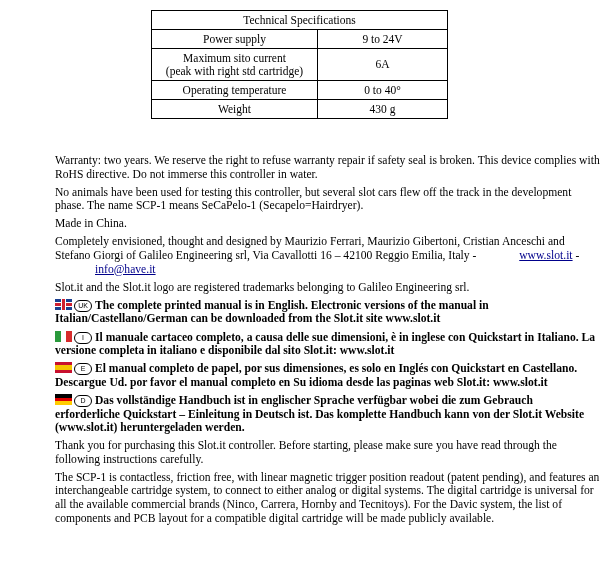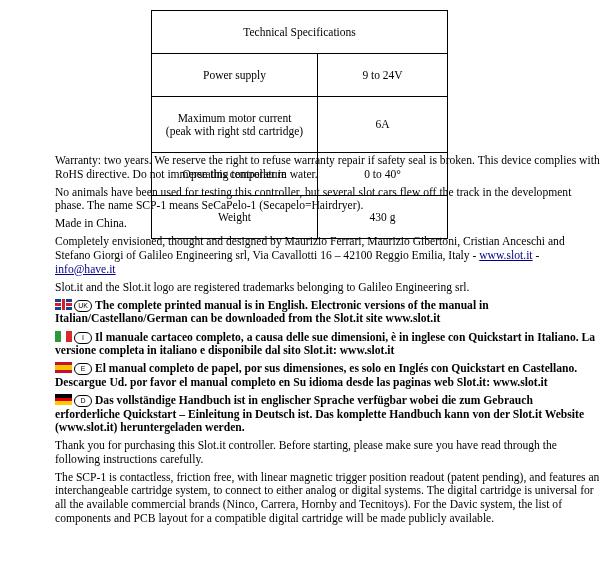--- a/index.html
+++ b/index.html
@@ -10,36 +10,36 @@
   }
   .spec-table {
     position: absolute; left: 151px; top: 10px;
     width: 297px;
     border-collapse: collapse;
     font-size: 11.5px;
   }
   .spec-table td, .spec-table th {
     border: 1px solid #000;
     text-align: center;
-    padding: 12px 4px;
+    padding: 0 4px;
     font-weight: normal;
     line-height: 13px;
   }
   .spec-table th { height: 18px; }
   .spec-table td { height: 18px; font-family: Liberation Serif, serif; }
   .spec-table td.label { width: 157px; }
   .spec-table tr.tall td { height: 31px; }
 
   .body-text {
     position: absolute; left: 55px; top: 154px; width: 545px;
     font-size: 11.6px; line-height: 13.6px;
   }
   .body-text p { margin: 0 0 4.5px 0; }
   .body-text p.bold { font-weight: bold; }
-  .link { color: #00008b; text-decoration: underline; }
+  .link { color: #00008b; text-decoration: underline; margin-left: 40px; }
 
   .flag { display: inline-block; width: 17px; height: 11px; vertical-align: -1px; margin-right: 2px; position: relative; overflow: hidden; }
   .flag-uk { background: #1a3f8f; }
   .flag-uk::before { content: ""; position: absolute; left: 0; top: 4px; width: 17px; height: 3px; background: #d01f2f; box-shadow: 0 -1px 0 #fff, 0 1px 0 #fff; }
   .flag-uk::after { content: ""; position: absolute; left: 7px; top: 0; width: 3px; height: 11px; background: #d01f2f; box-shadow: -1px 0 0 #fff, 1px 0 0 #fff; }
   .flag-it { background: linear-gradient(to right, #2a9a3c 0 33%, #fff 33% 66%, #d62b2b 66% 100%); }
   .flag-es { background: linear-gradient(to bottom, #c8102e 0 25%, #f5c400 25% 75%, #c8102e 75% 100%); }
   .flag-de { background: linear-gradient(to bottom, #000 0 33%, #dd0000 33% 66%, #ffcc00 66% 100%); }
 
   .lang-badge {
@@ -57,21 +57,21 @@
   <tbody>
       <tr>
     <th colspan="2">Technical Specifications</th>
   </tr>
   <tr>
     <td class="label">Power supply</td>
     <td>9 to 24V</td>
   </tr>
   <tr class="tall">
     <td class="label">
-      <span>Maximum motor current</span><br>
+      <span>Maximum sito current</span><br>
       <span>(peak with right std cartridge)</span>
     </td>
     <td>6A</td>
   </tr>
   <tr>
     <td class="label">Operating temperature</td>
     <td>0 to 40°</td>
   </tr>
   <tr>
     <td class="label">Weight</td>

